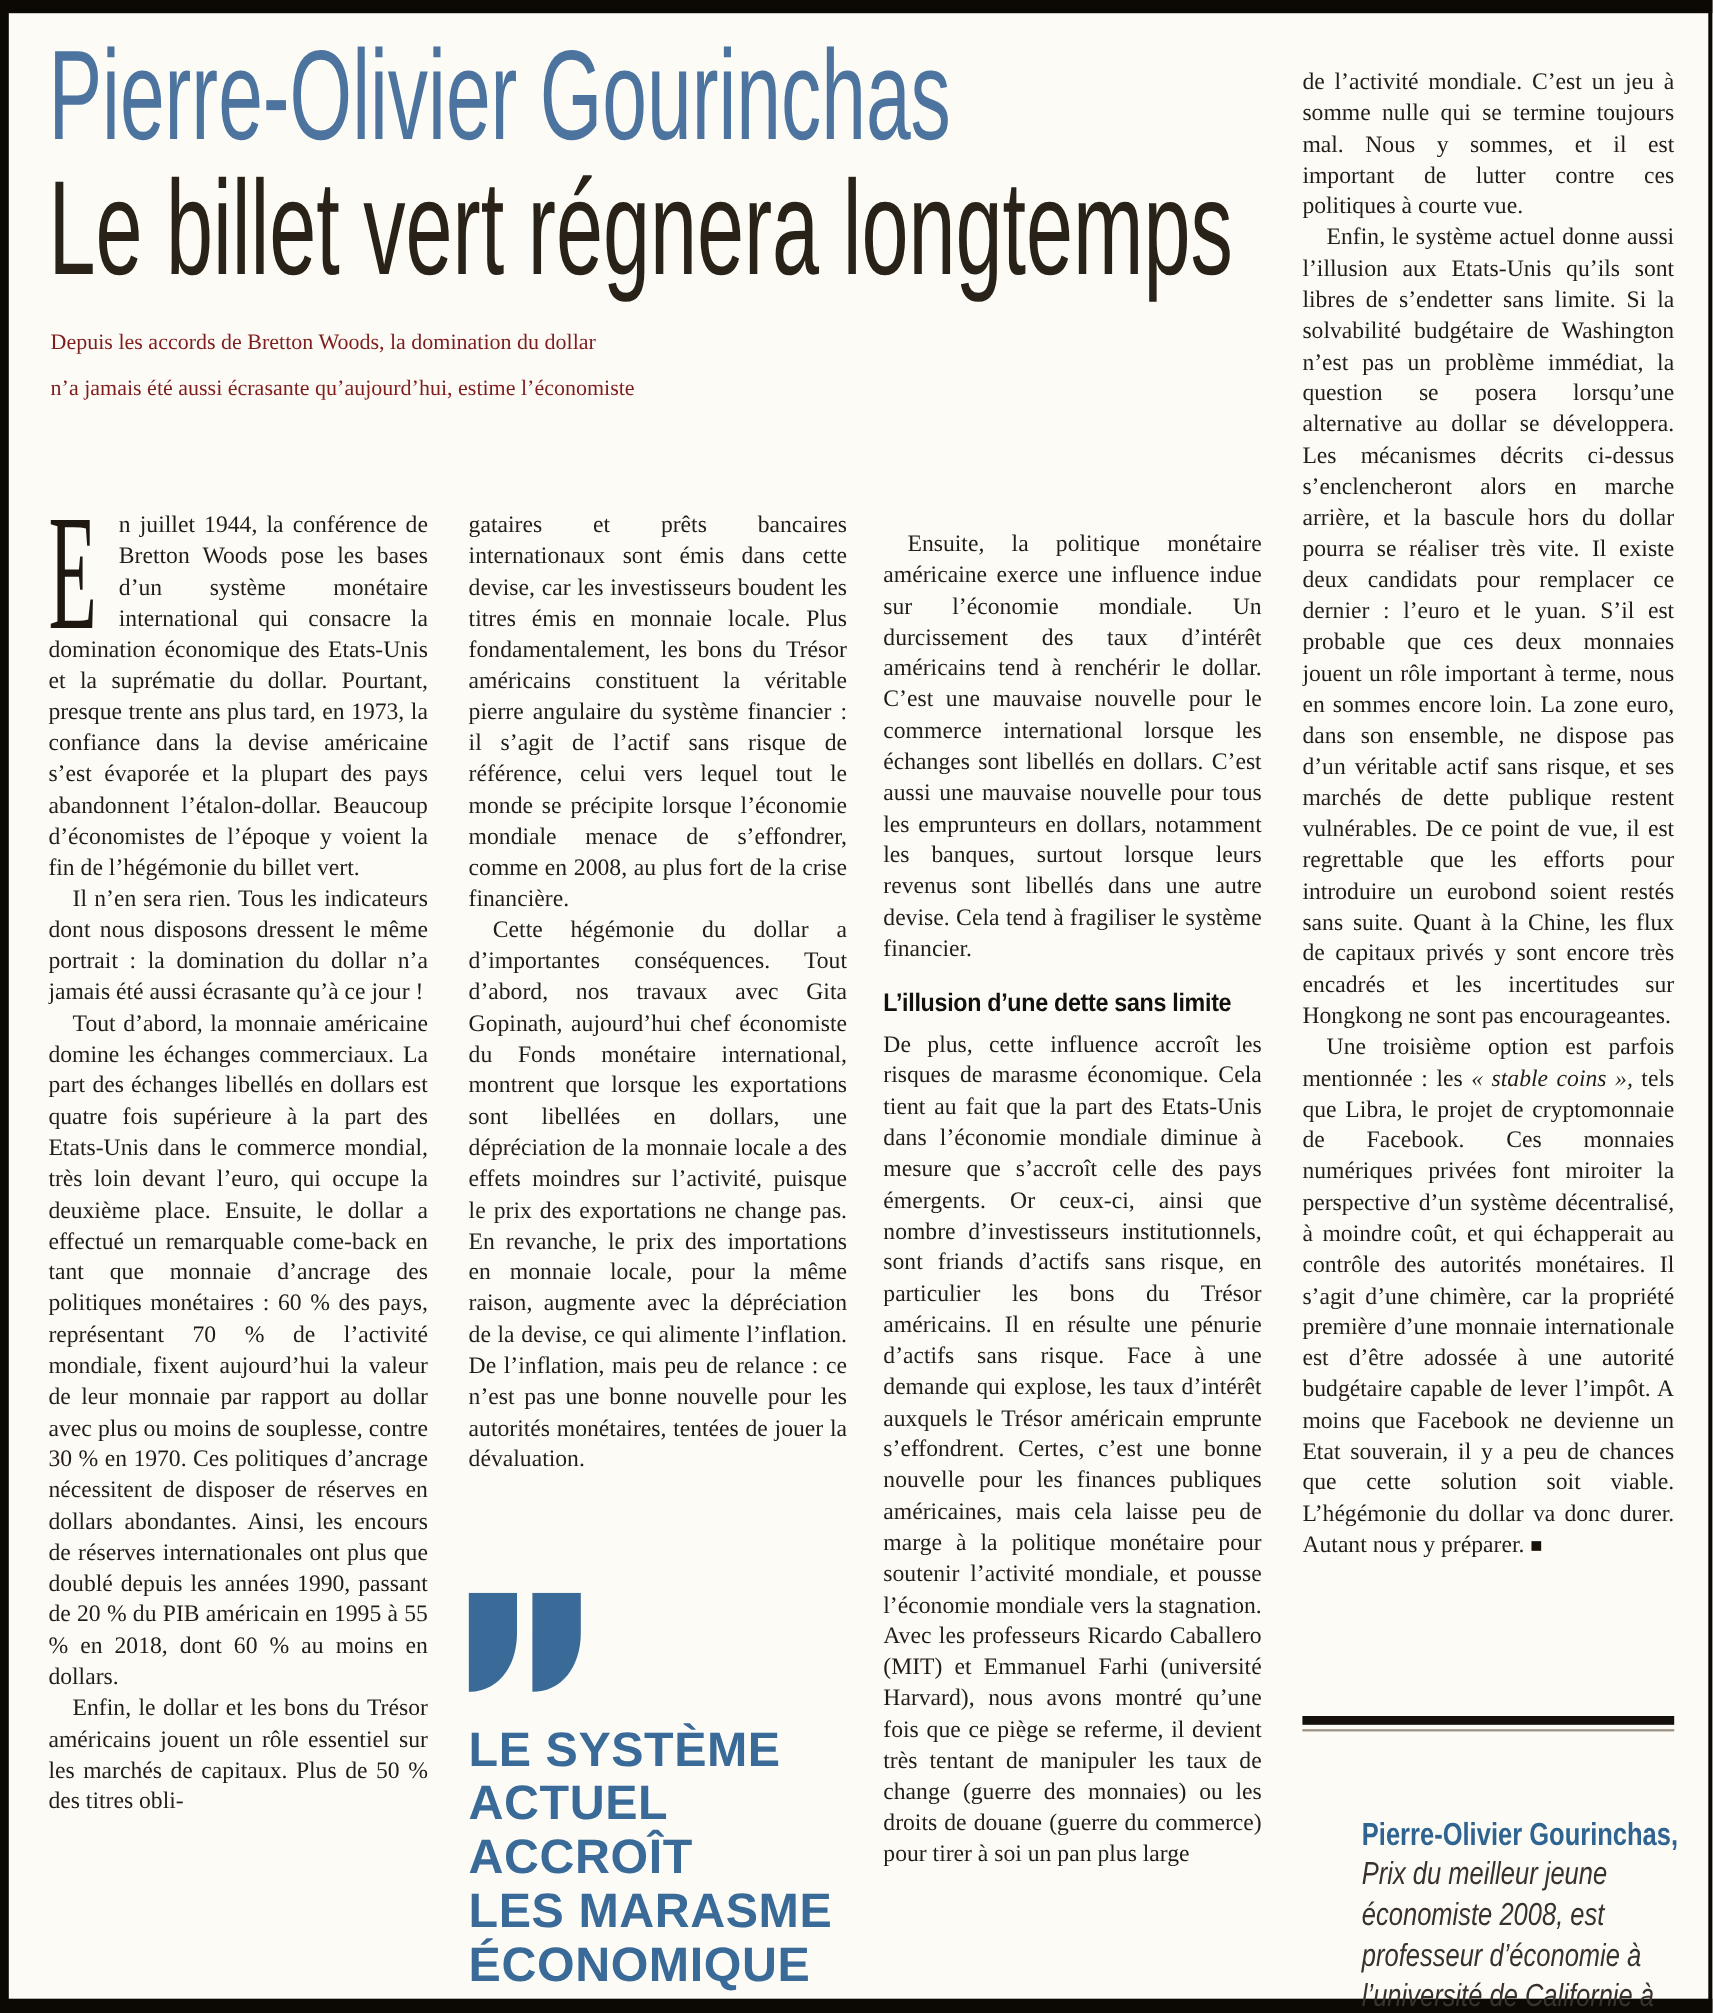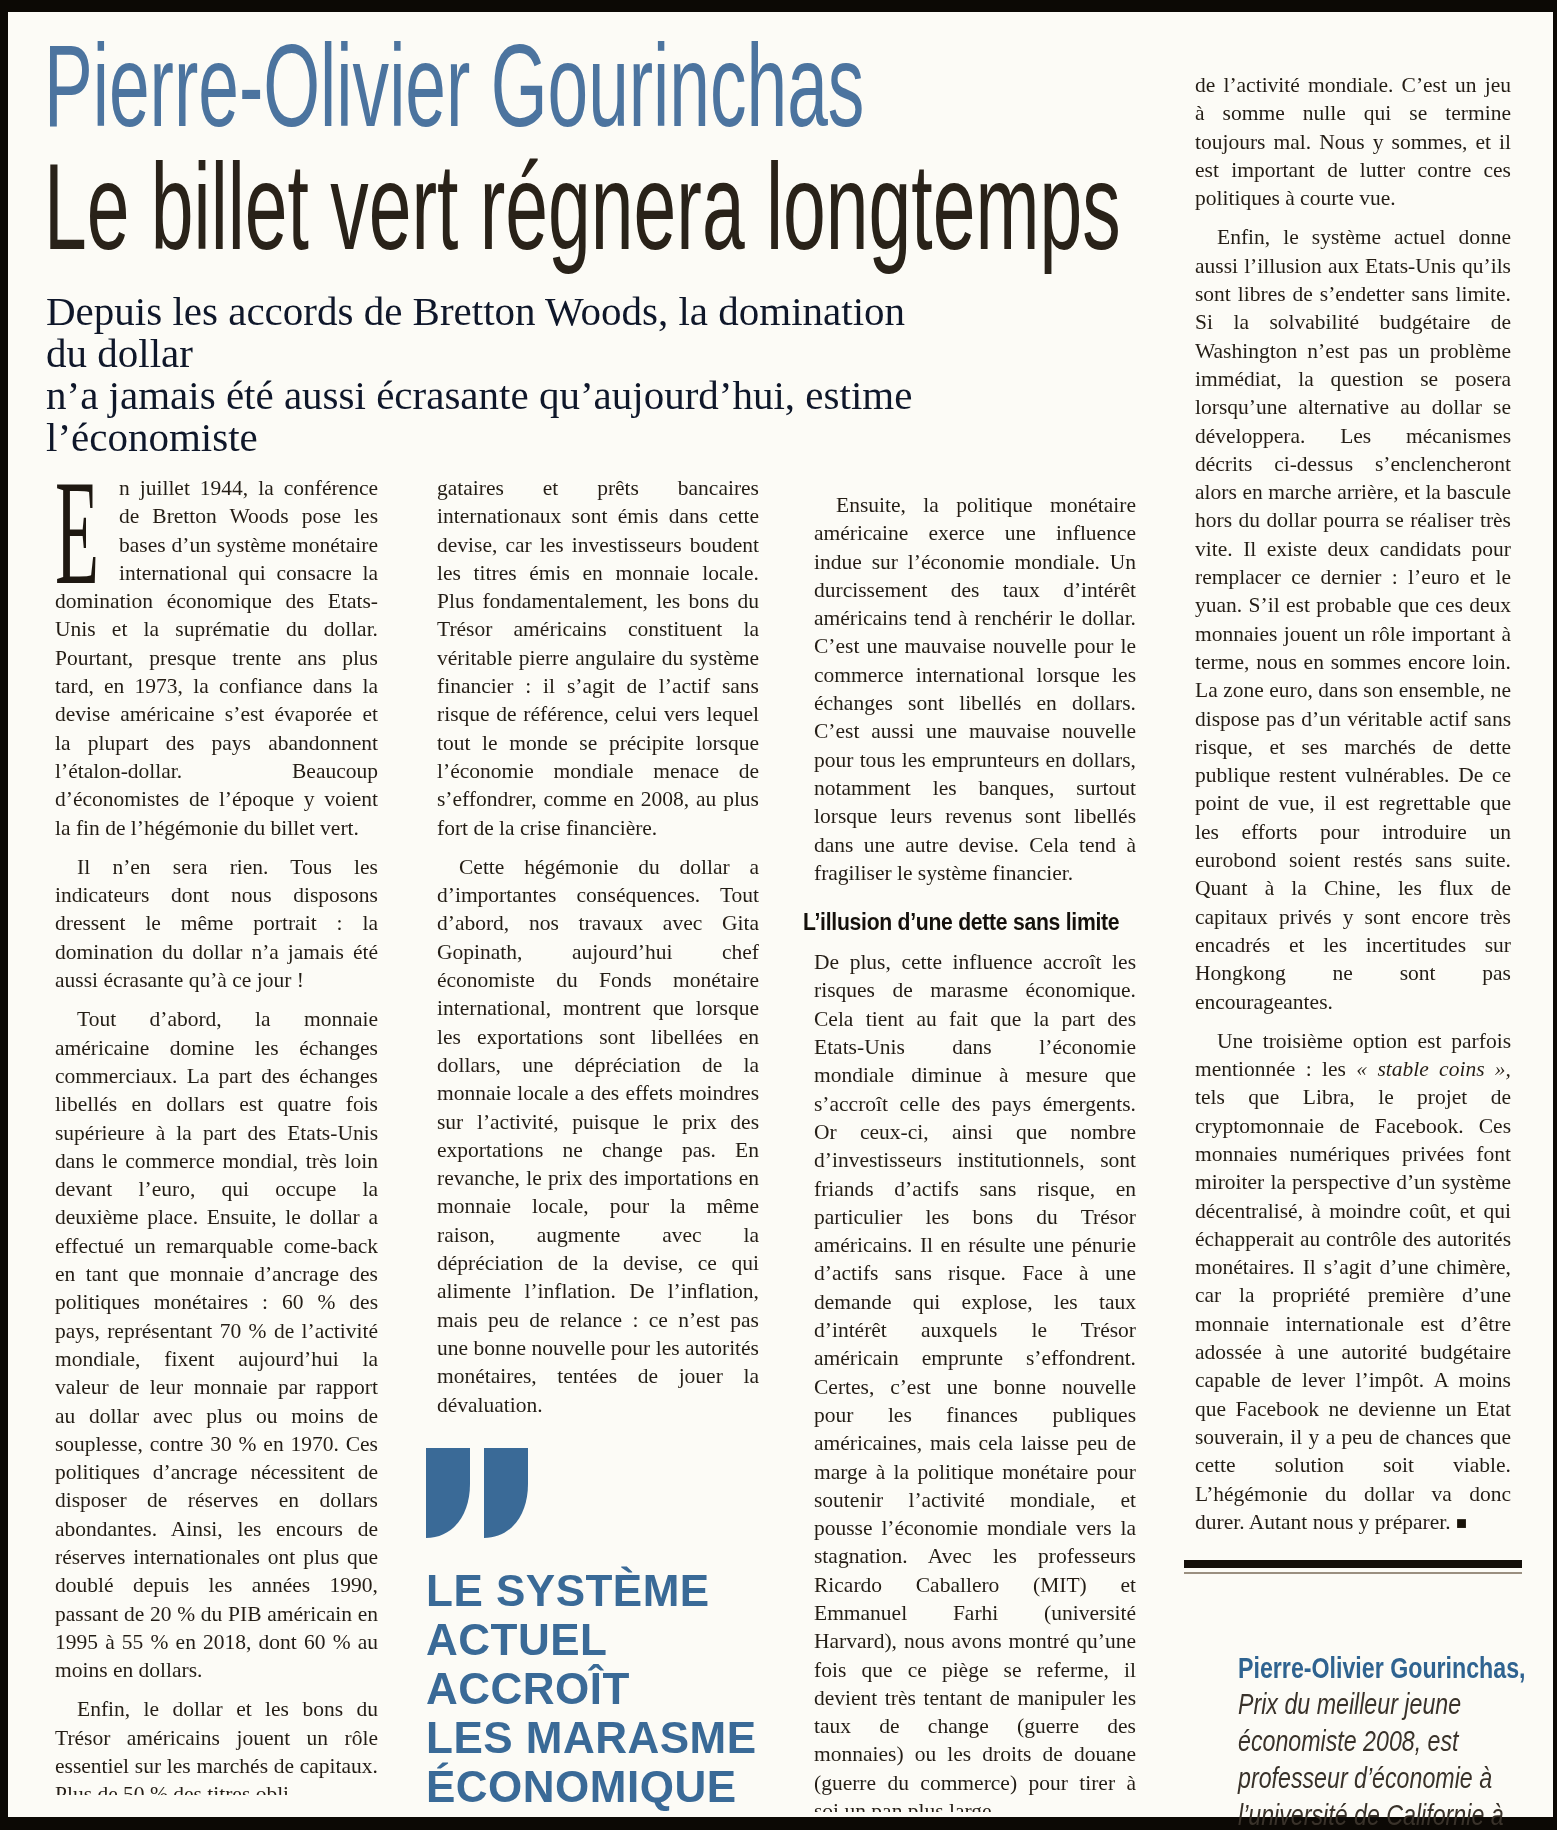--- a/index.html
+++ b/index.html
@@ -18,29 +18,29 @@
   .kicker,.headline{
     position:absolute;left:44px;white-space:nowrap;
     font-family:"Liberation Sans",sans-serif;line-height:1;
     transform:scaleX(.63);transform-origin:left top;
   }
   .kicker{top:28px;font-size:116px;color:#4c749f;}
   .headline{top:146px;font-size:122px;color:#292219;}
 
   .standfirst{
     position:absolute;left:46px;top:290px;width:900px;
-    font-size:41px;line-height:42px;color:#0f172a;
+    font-size:20px;line-height:42px;color:#7f1d1d;
   }
 
   .col{
     position:absolute;width:345px;
     font-size:21.5px;line-height:28.3px;text-align:justify;
     overflow:hidden;
   }
-  .col p{margin:11px;}
+  .col p{margin:0;}
   .col p.ind{text-indent:22px;}
   #col1{left:44px;top:463px;height:1332px;}
   #col2{left:426px;top:463px;width:344px;height:992px;}
   #col3{left:803px;top:480px;width:344px;height:1332px;}
   #col4{left:1184px;top:60px;width:338px;height:1500px;}
 
   .dropcap{
     float:left;width:52px;margin:6px 12px 0 0;
     font-size:150px;line-height:104px;color:#1e1811;
     transform:scaleX(.48);transform-origin:left top;

